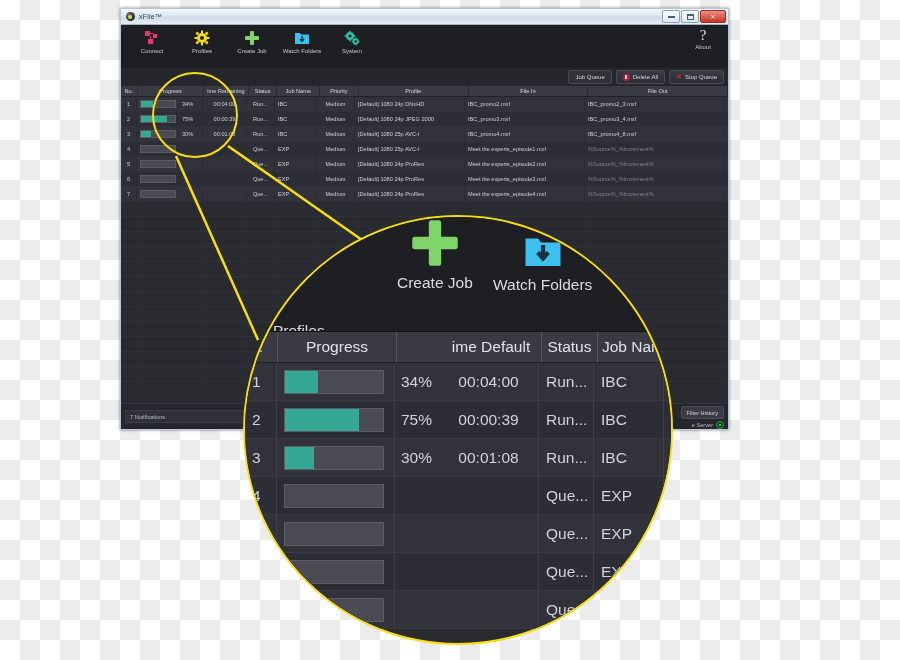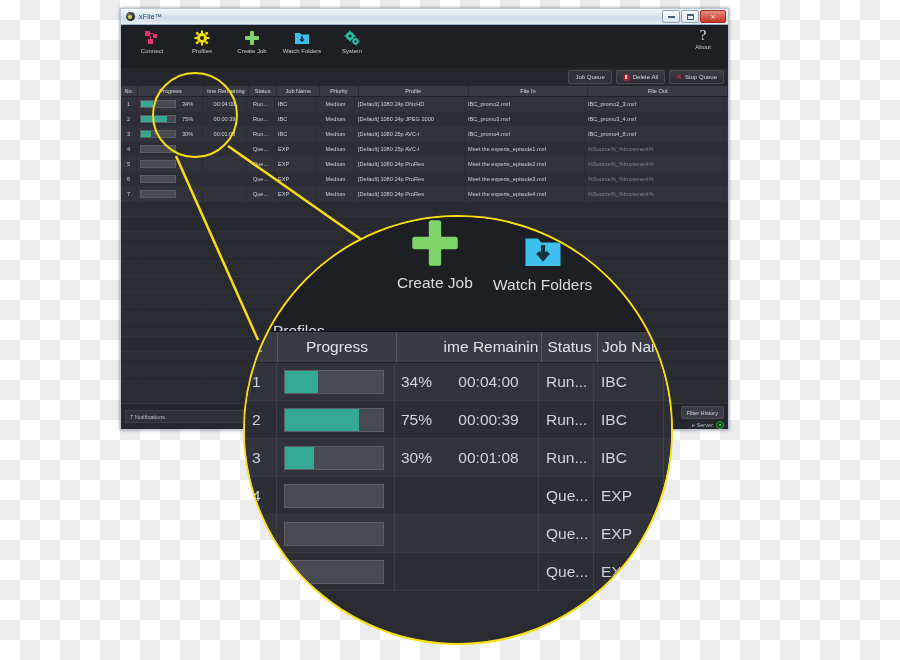--- a/index.html
+++ b/index.html
@@ -627,21 +627,21 @@
       <svg width="430" height="114" style="position:absolute;left:0;top:0;">
         <polygon points="36,42 48,36 44,48" fill="#f7de13"></polygon>
       </svg>
     </div>
 
     <div class="mag-tbl">
       <div class="mag-thead">
         <div class="th mw-no">.</div>
         <div class="th mw-prog">Progress</div>
         <div class="th mw-pct" style="border-right:none;"></div>
-        <div class="th mw-rem">ime Remainin</div>
+        <div class="th mw-rem">ime Default</div>
         <div class="th mw-stat">Status</div>
         <div class="th mw-job">Job Nam</div>
       </div>
       <div id="mag-tbody">
           <div class="mag-row">
             <div class="td mw-no">1</div>
             <div class="td mw-prog">
               <span class="mag-pbar">
                 <i style="width:34%"></i>
               </span>
@@ -704,16 +704,28 @@
             <div class="td mw-prog">
               <span class="mag-pbar">
                 <i style="width:0%"></i>
               </span>
             </div>
             <div class="td mw-pct" style="justify-content:flex-end;border-right:none;"></div>
             <div class="td mw-rem" style="justify-content:center;"></div>
             <div class="td mw-stat">Que...</div>
             <div class="td mw-job">EXP</div>
           </div>
+          <div class="mag-row">
+            <div class="td mw-no"></div>
+            <div class="td mw-prog">
+              <span class="mag-pbar">
+                <i style="width:0%"></i>
+              </span>
+            </div>
+            <div class="td mw-pct" style="justify-content:flex-end;border-right:none;"></div>
+            <div class="td mw-rem" style="justify-content:center;"></div>
+            <div class="td mw-stat">Que</div>
+            <div class="td mw-job"></div>
+          </div>
         </div>
     </div>
   </div>
 </div>
 
 </body></html>

